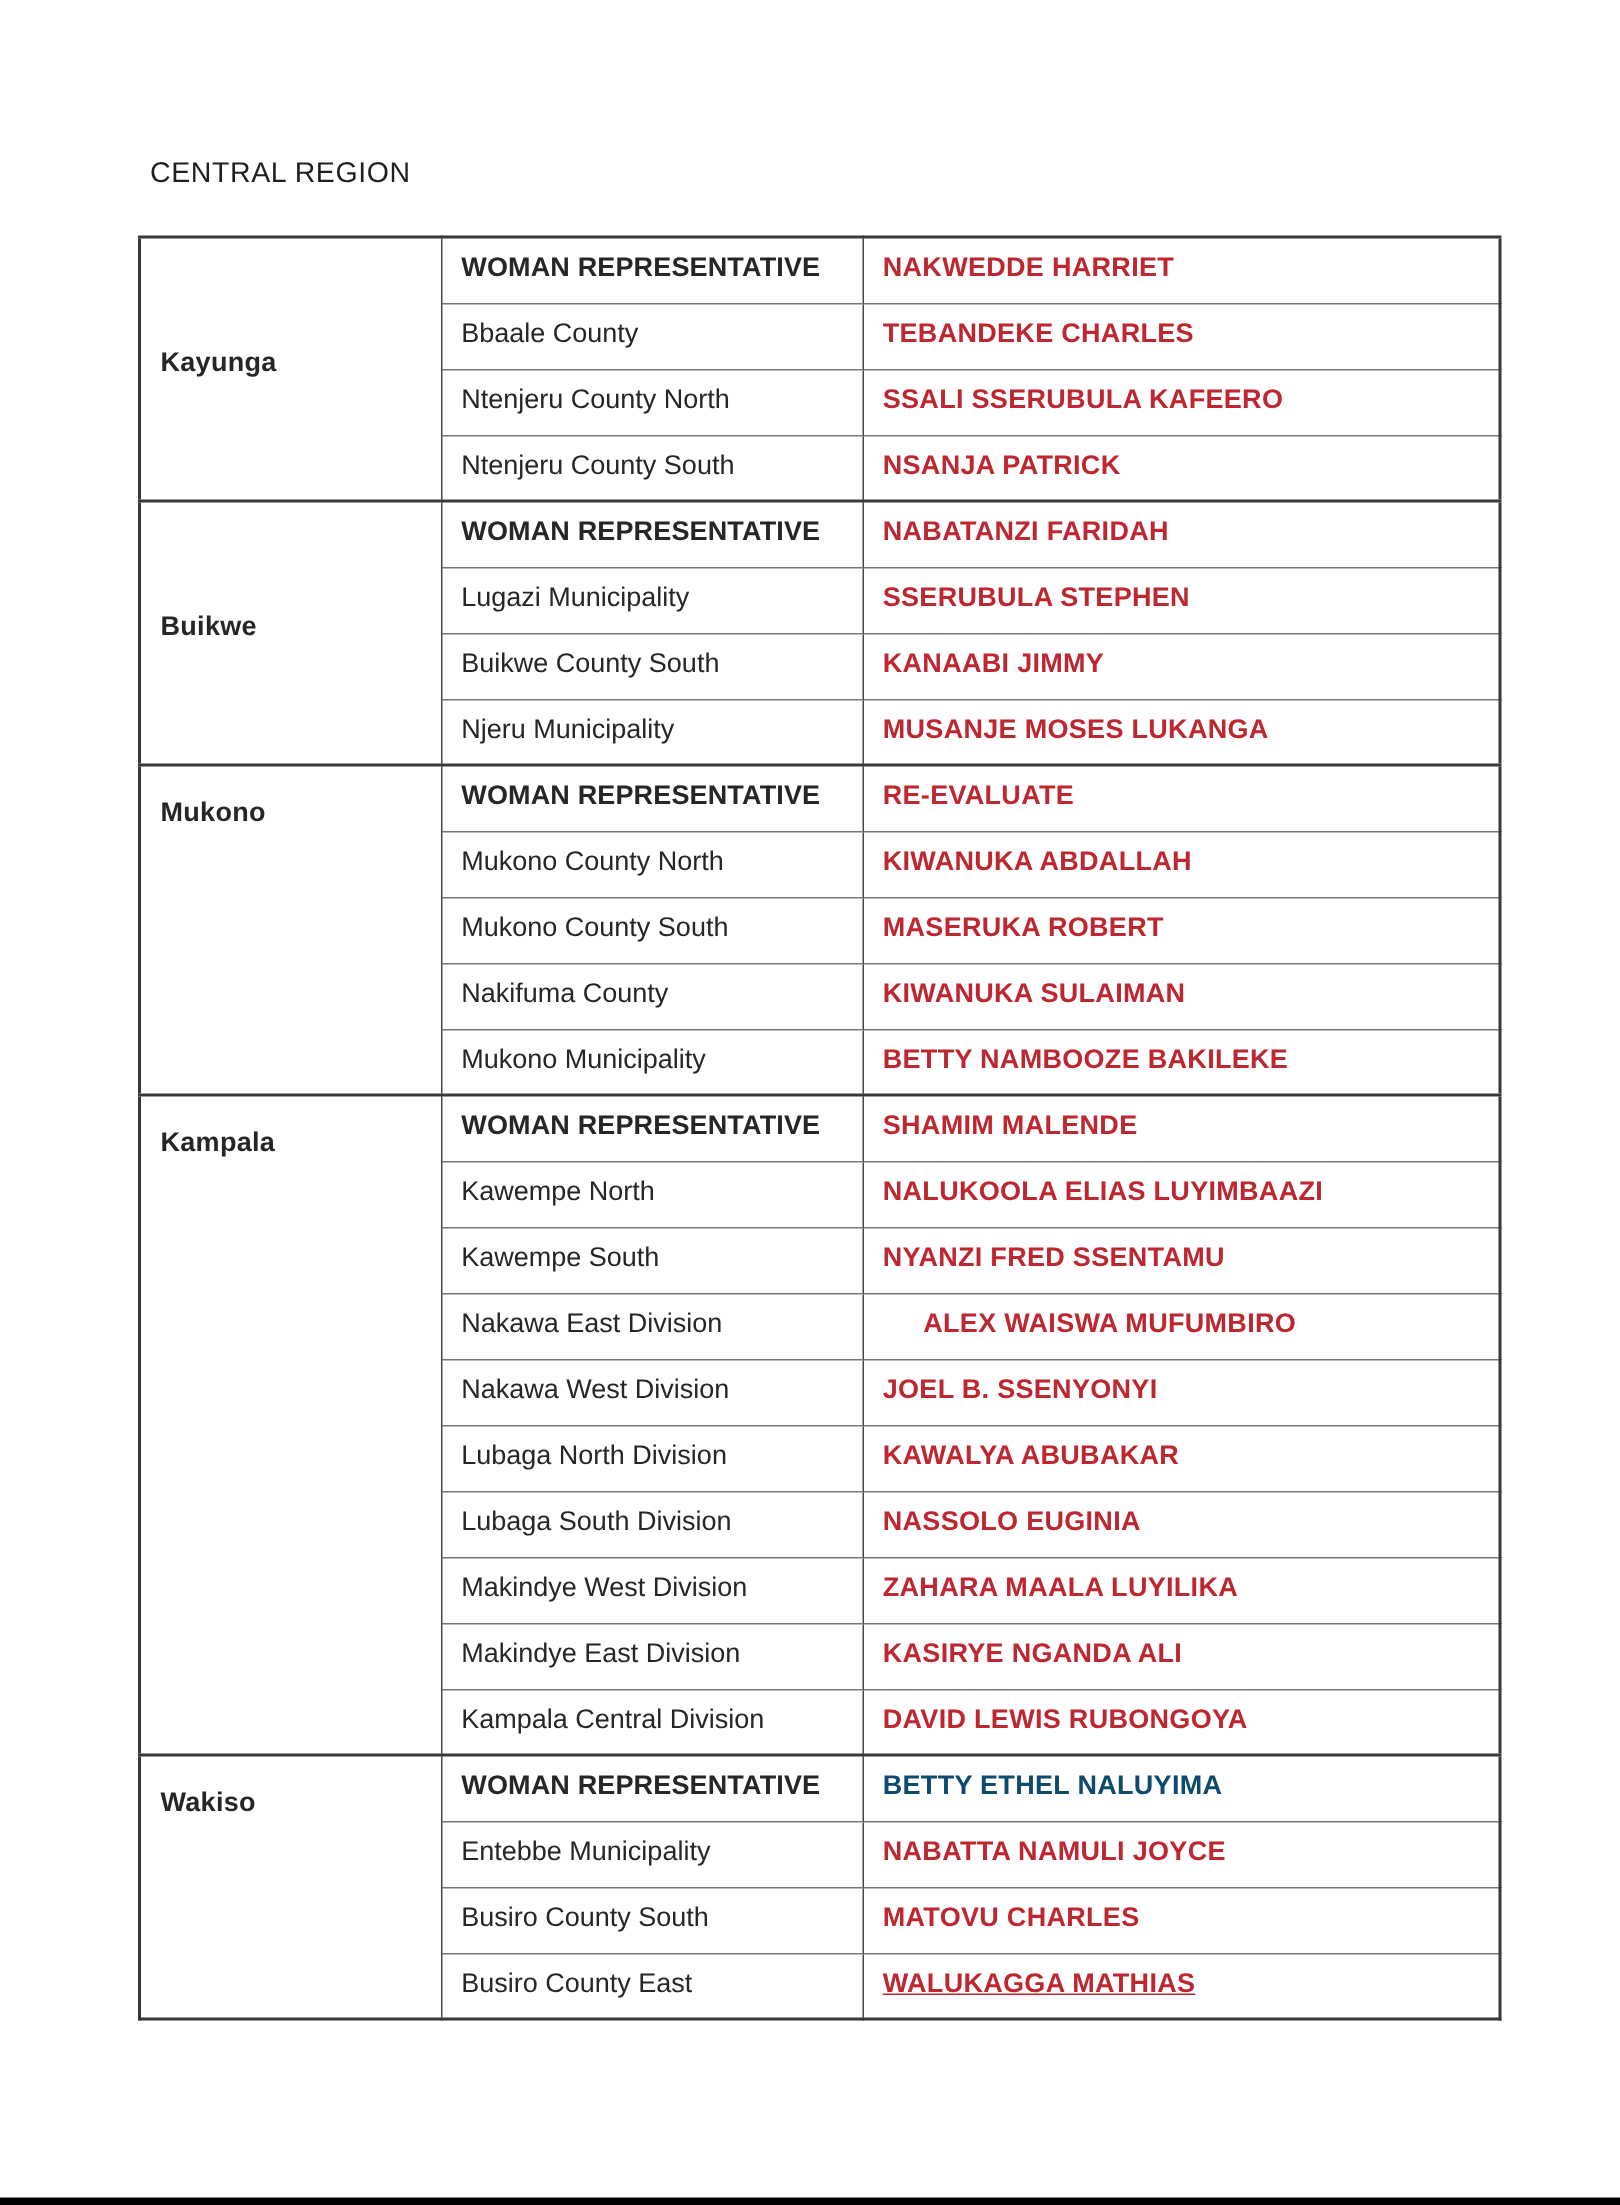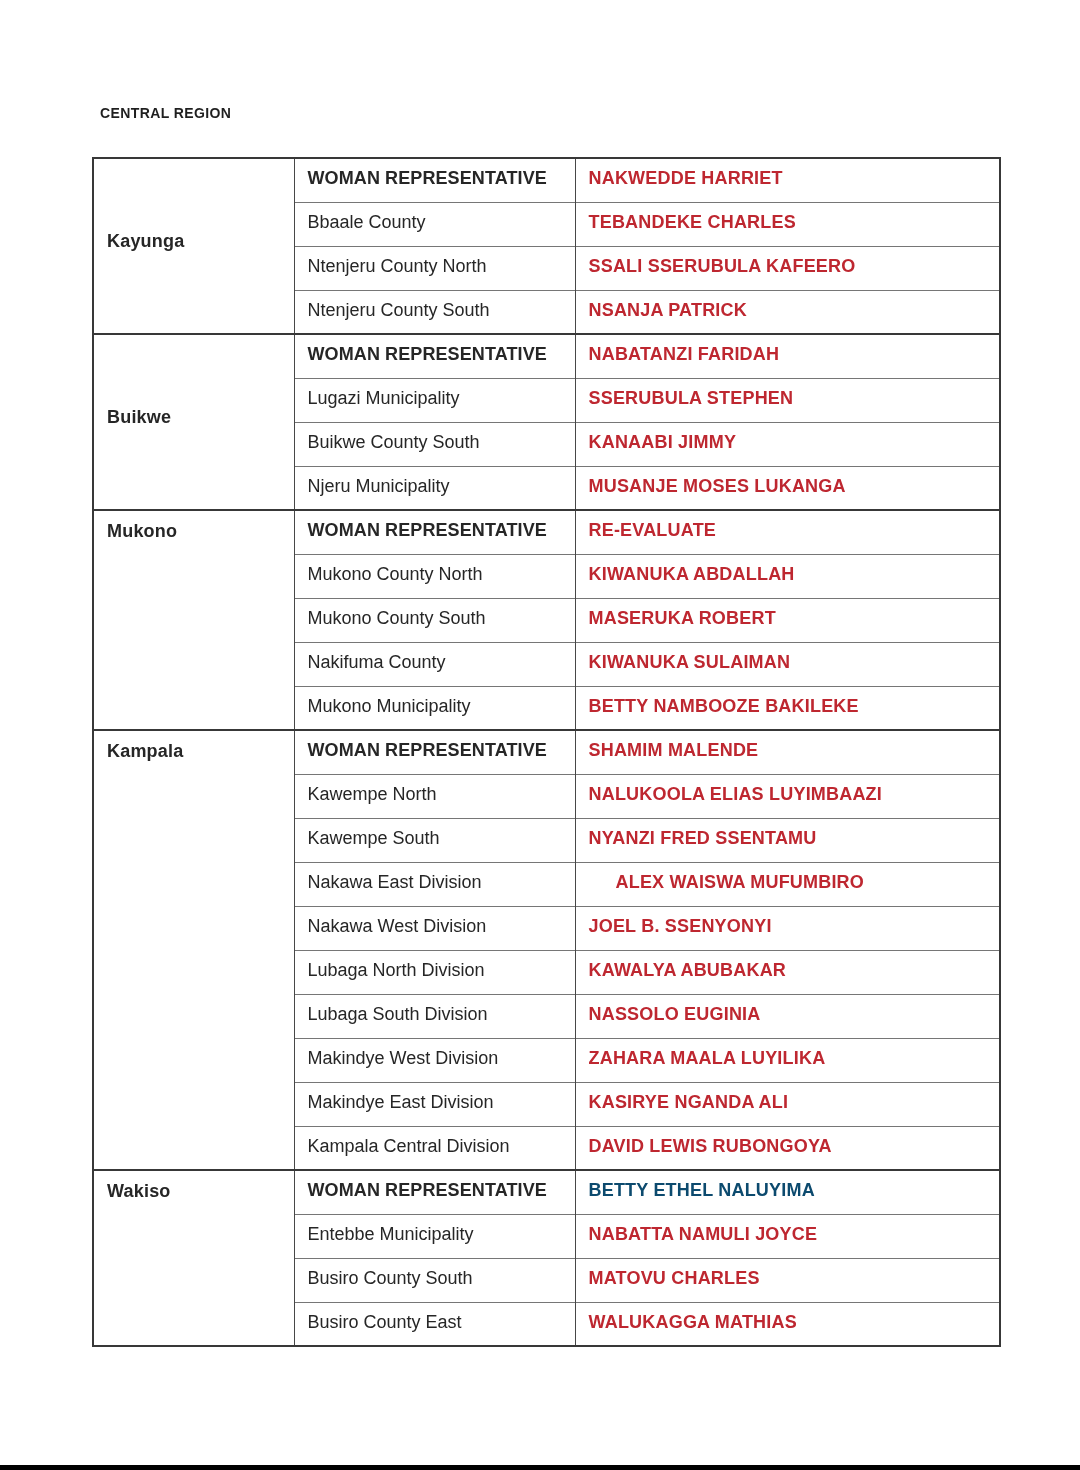--- a/index.html
+++ b/index.html
@@ -11,22 +11,22 @@
     height: 1470px;
     position: relative;
     background: #ffffff;
     font-family: "Liberation Sans", sans-serif;
     overflow: hidden;
   }
   .page-title {
     position: absolute;
     left: 100px;
     top: 105px;
-    font-size: 14px;
-    font-weight: 700;
+    font-size: 19px;
+    font-weight: 400;
     letter-spacing: 0.4px;
     color: #1f1f1f;
   }
   table.rep-table {
     position: absolute;
     left: 92px;
     top: 157px;
     width: 907px;
     border-collapse: collapse;
     table-layout: fixed;
@@ -59,21 +59,21 @@
     padding-left: 12px;
   }
   
   tbody:nth-of-type(1) td.district,
   tbody:nth-of-type(2) td.district {
     vertical-align: middle;
     padding-top: 0;
     padding-bottom: 10px;
   }
   tbody:nth-of-type(n+3) td.district {
-    padding-top: 10px;
+    padding-top: 20px;
   }
   td.header-cell {
     font-weight: bold;
     font-size: 18.5px;
     color: #161616;
     letter-spacing: 0.1px;
   }
   td.name {
     font-weight: bold;
     font-size: 18px;
@@ -213,18 +213,18 @@
       <tr>
         <td class="constituency">Entebbe Municipality</td>
         <td class="name" style="color: rgb(190, 39, 48);">NABATTA NAMULI JOYCE</td>
       </tr>
       <tr>
         <td class="constituency">Busiro County South</td>
         <td class="name" style="color: rgb(190, 39, 48);">MATOVU CHARLES</td>
       </tr>
       <tr>
         <td class="constituency">Busiro County East</td>
-        <td class="name" style="color: rgb(190, 39, 48);">WALUKAGGA MATHIAS</td>
+        <td class="name" style="color: rgb(190, 39, 48); text-decoration: underline;">WALUKAGGA MATHIAS</td>
       </tr>
     </tbody>
   </table>
 
 <div class="scan-edge-bottom"></div>
 
 </body></html>

